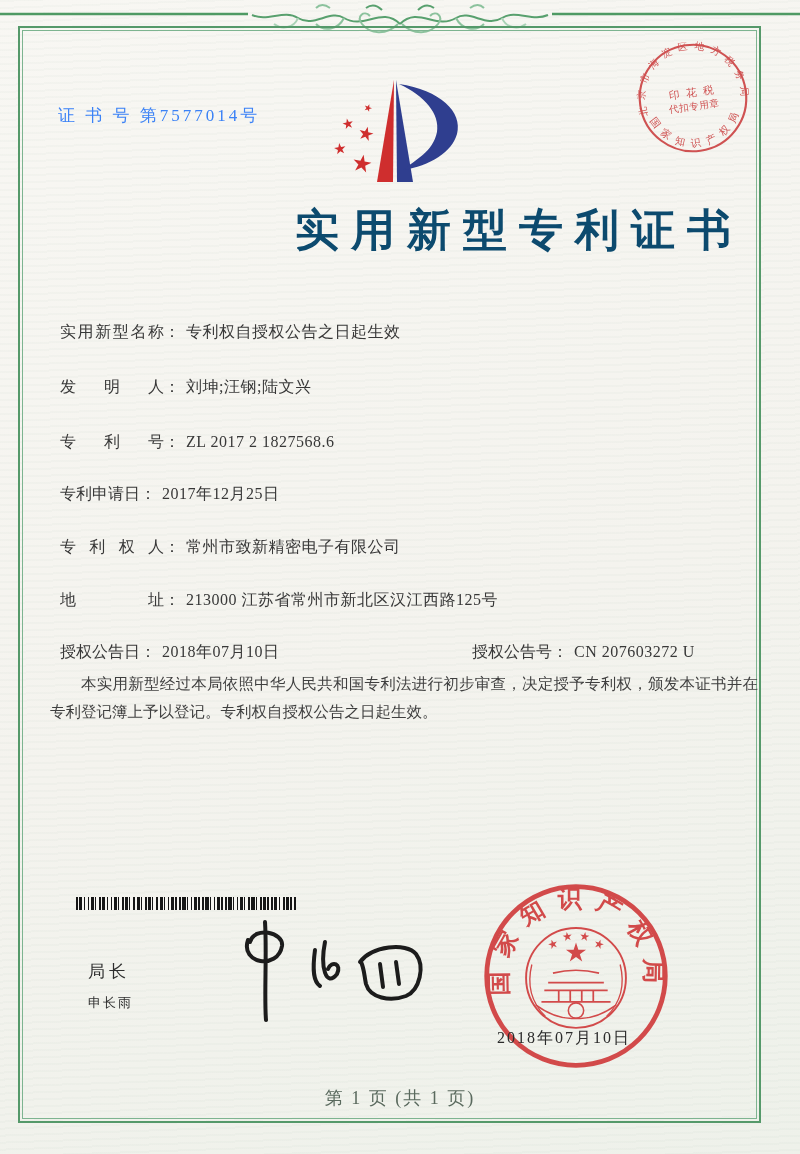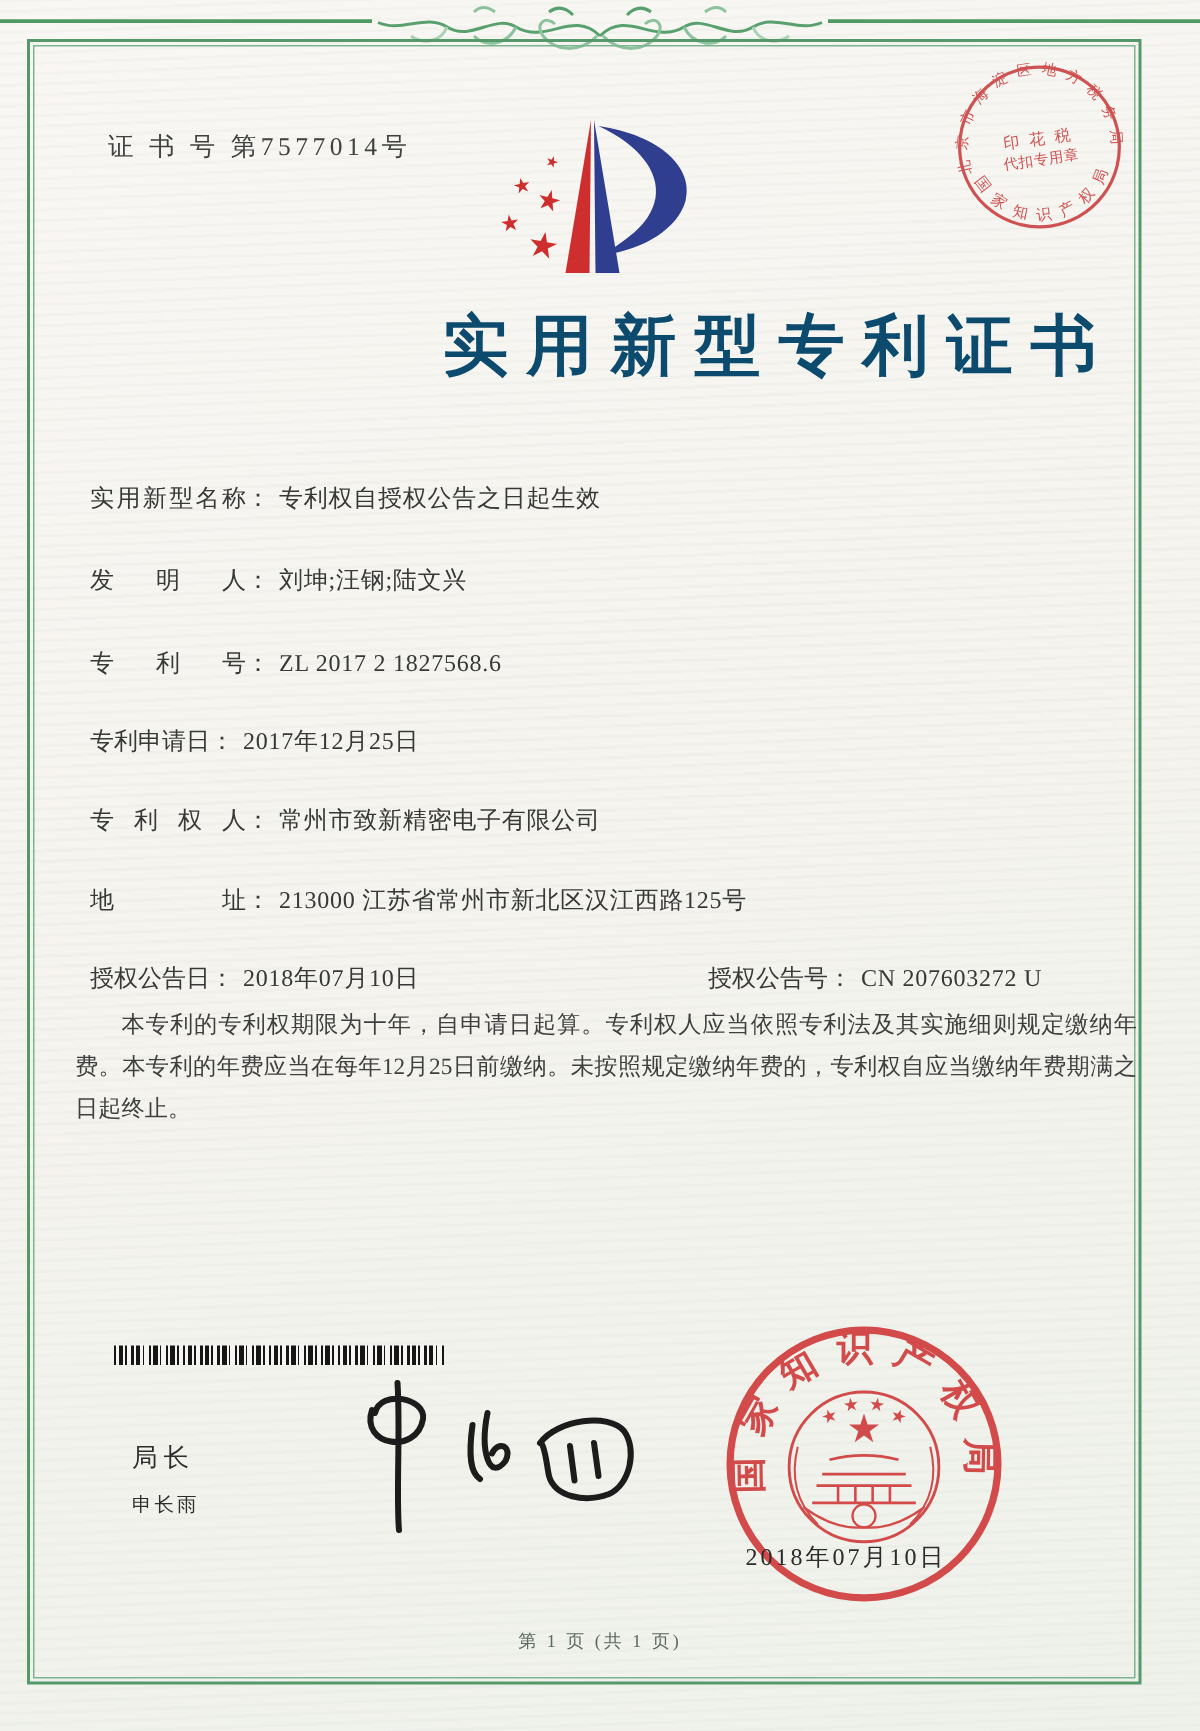--- a/index.html
+++ b/index.html
@@ -10,21 +10,21 @@
       repeating-linear-gradient(178deg, rgba(175,195,182,0.07) 0 2px, rgba(255,255,255,0) 2px 7px),
       linear-gradient(160deg,#f8f7f3 0%,#f4f3ee 55%,#eef1ea 100%);
     color:#2e2e2e;
   }
   .abs{position:absolute;}
   
   .ornament-top{left:0;top:0;width:800px;height:48px;}
   
   .frame-outer{left:18px;top:26px;width:743px;height:1097px;border:2.5px solid #55996a;box-sizing:border-box;}
   .frame-inner{position:absolute;left:2px;top:2px;right:2px;bottom:2px;border:1px solid #7db490;}
-  .cert-no{left:58px;top:86px;font-size:17px;letter-spacing:3px;color:#404040;margin-left:14px;}
+  .cert-no{left:58px;top:104px;font-size:17px;letter-spacing:3px;color:#3b82f6;}
   .title{left:0;top:201px;width:743px;text-align:right;font-size:44px;font-weight:600;
          letter-spacing:12px;color:#0c4a6e;}
   
   .fields{left:60px;top:318px;width:690px;font-size:16px;color:#383838;}
   .frow{position:absolute;left:0;white-space:nowrap;}
   .flabel{display:inline-block;width:104px;text-align:justify;text-align-last:justify;vertical-align:bottom;}
   .flabel.compact{width:auto;text-align-last:auto;font-family:Liberation Mono, monospace;}
   .fcolon{display:inline-block;margin-right:6px;}
   .fvalue{letter-spacing:0.5px;}
   .grant-no{position:absolute;left:412px;white-space:nowrap;}
@@ -35,21 +35,21 @@
     background:repeating-linear-gradient(90deg,#161616 0 1.5px,#f6f5f1 1.5px 3px,#161616 3px 6px,
       #f6f5f1 6px 7.5px,#161616 7.5px 8.5px,#f6f5f1 8.5px 11.5px);}
   .director-label{left:88px;top:960px;font-size:17px;letter-spacing:4px;color:#2e2e2e;
     font-family:Liberation Serif, serif;}
   .director-name{left:88px;top:994px;font-size:13px;letter-spacing:2px;color:#2e2e2e;
     font-family:"Liberation Sans","DejaVu Sans",sans-serif;}
   .signature-svg{left:220px;top:912px;}
   .tax-stamp-svg{left:633px;top:38px;}
   .seal-svg{left:480px;top:880px;}
   .seal-date{left:497px;top:1028px;font-size:16px;letter-spacing:2px;color:#2b2b2b;}
-  .footer{left:0;top:1086px;width:800px;text-align:center;font-size:12px;letter-spacing:2px;color:#5a6a5e;}
+  .footer{left:0;top:1086px;width:800px;text-align:center;font-size:18px;letter-spacing:2px;color:#5a6a5e;}
 </style>
 </head>
 <body>
 
 <svg class="abs ornament-top" width="800" height="48" viewBox="0 0 800 48">
   <line x1="0" y1="14" x2="248" y2="14" stroke="#4f9a64" stroke-width="2.5"></line>
   <line x1="552" y1="14" x2="800" y2="14" stroke="#4f9a64" stroke-width="2.5"></line>
   <g fill="none" stroke="#6fae83" stroke-width="2">
     <g id="orn-half">
       <path d="M400 24 C418 6 436 30 456 18 C470 9 486 28 502 18 C516 9 532 22 548 15" stroke="#58a06e"></path>
@@ -128,21 +128,21 @@
   </div>
   <div class="frow" style="top:324px;">
     <span class="flabel compact">授权公告日</span><span class="fcolon">：</span><span class="fvalue">2018年07月10日</span>
     <span class="grant-no">
       <span>授权公告号</span><span class="fcolon">：</span><span class="fvalue">CN 207603272 U</span>
     </span>
   </div>
 </div>
 
 <div class="abs body-text">
-  <p>本专利的专利权期限为十年，自申请日起算。专利权人应当依照专利法及其实施细则规定缴纳年费。本专利的年费应当在每年12月25日前缴纳。未按照规定缴纳年费的，专利权自应当缴纳年费期满之日起终止。</p>
+  <p>本实用新型经过本局依照中华人民共和国专利法进行初步审查，决定授予专利权，颁发本证书并在专利登记簿上予以登记。专利权自授权公告之日起生效。</p>
 </div>
 
 <div class="abs barcode"></div>
 
 <div class="abs director-label">局长</div>
 <div class="abs director-name">申长雨</div>
 
 <svg class="abs signature-svg" width="215" height="115" viewBox="0 0 215 115">
   <g fill="none" stroke="#1c1c1c" stroke-width="4" stroke-linecap="round" stroke-linejoin="round">
     <path d="M45 10 C47 40 44 86 46 108"></path>

